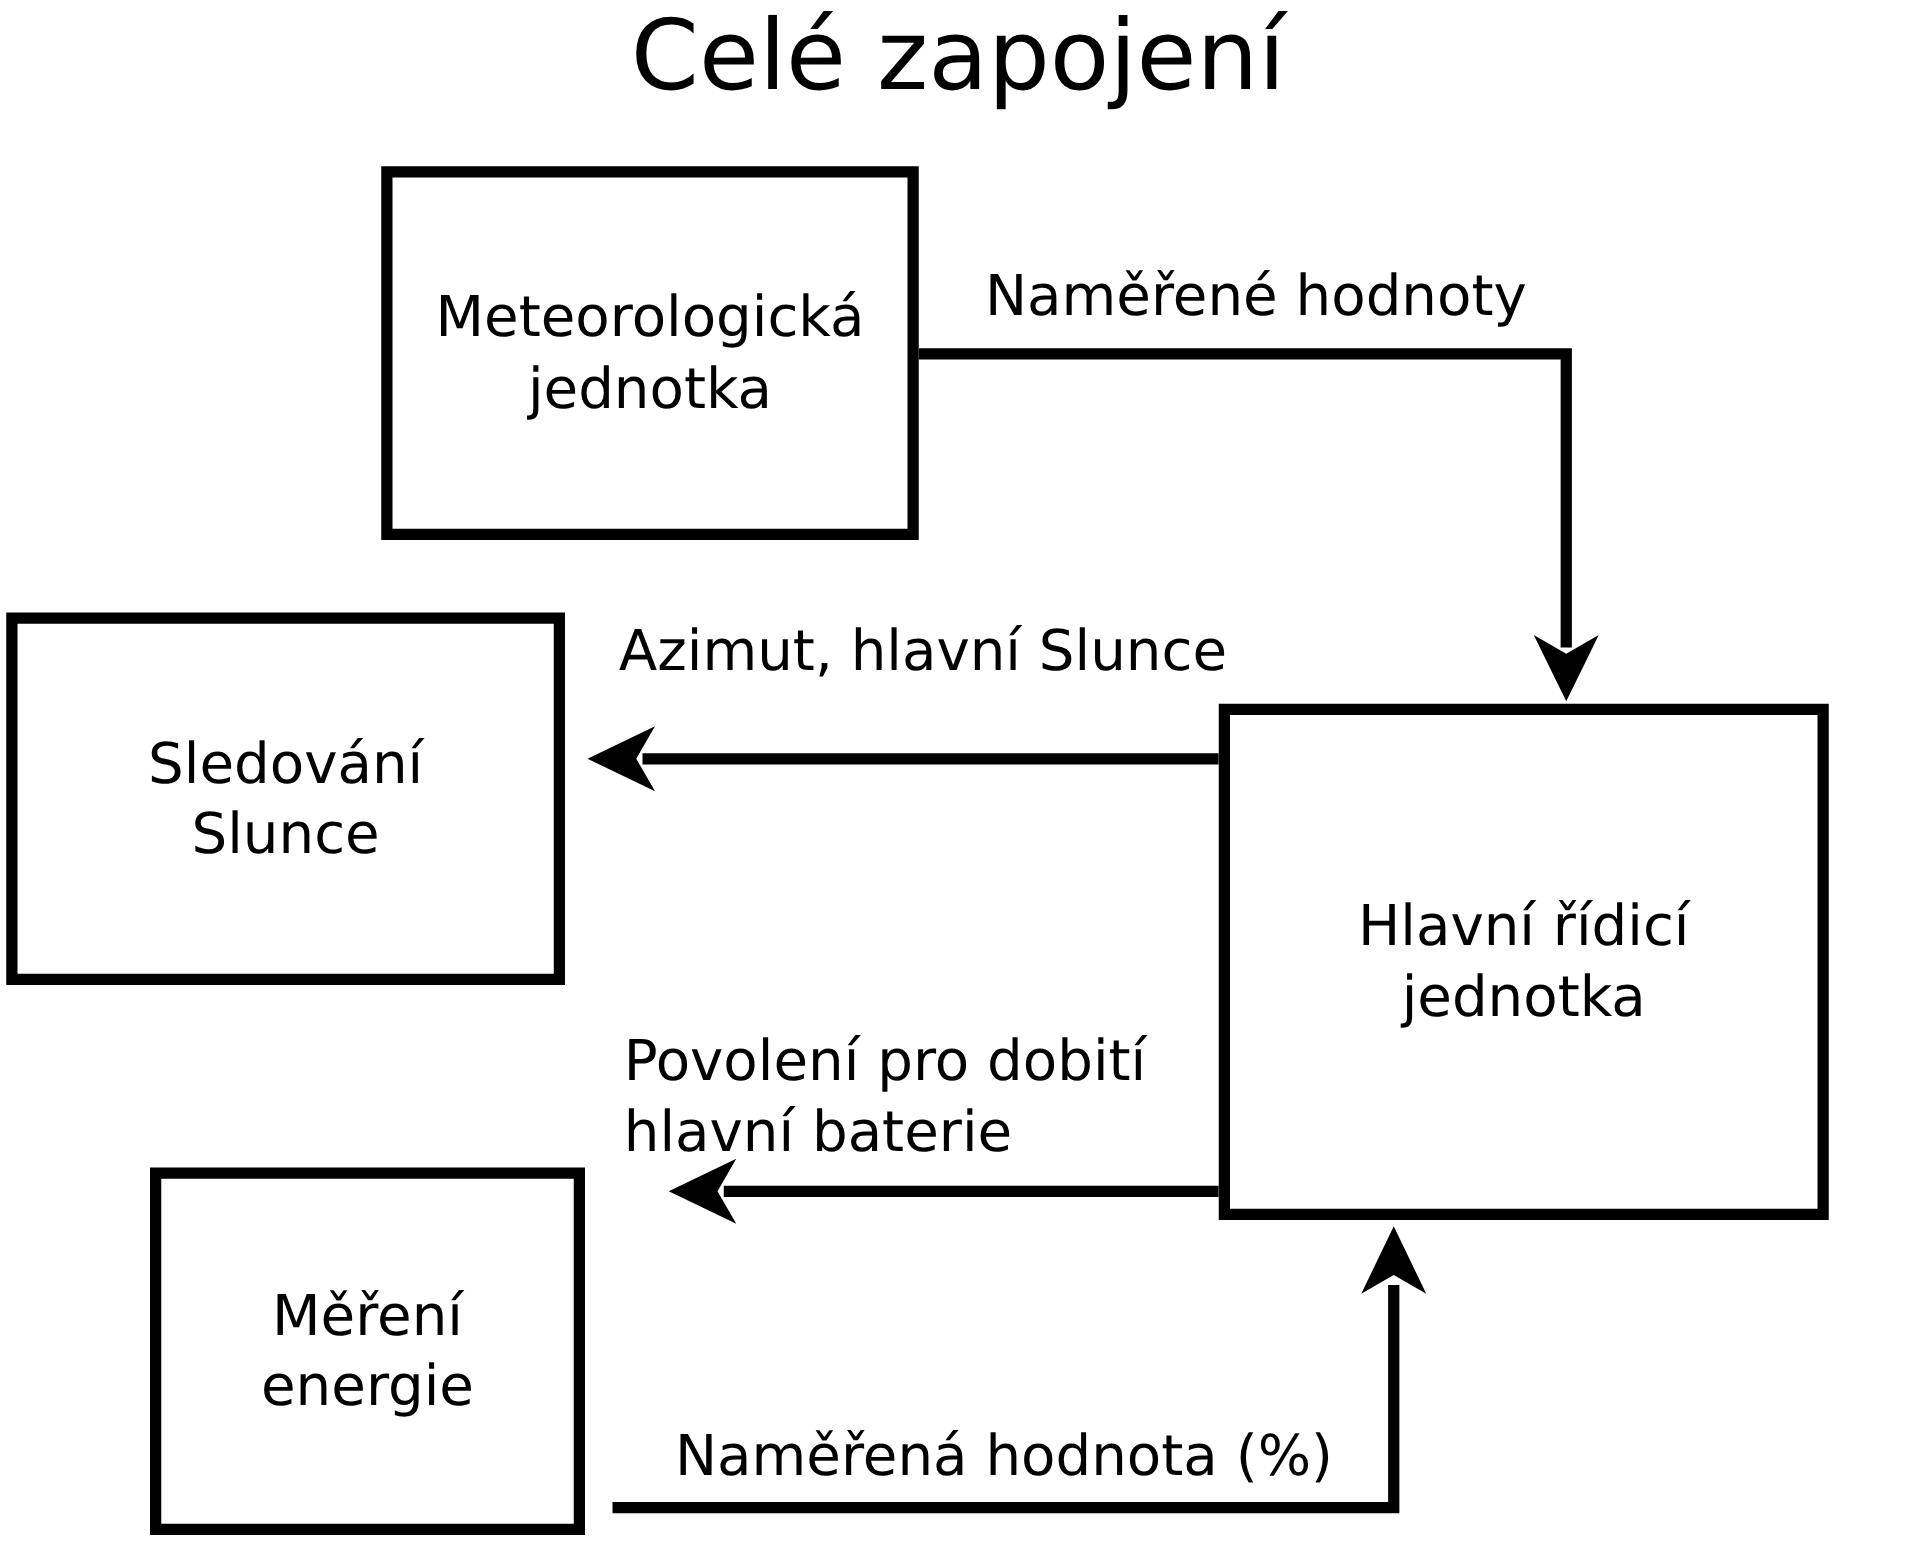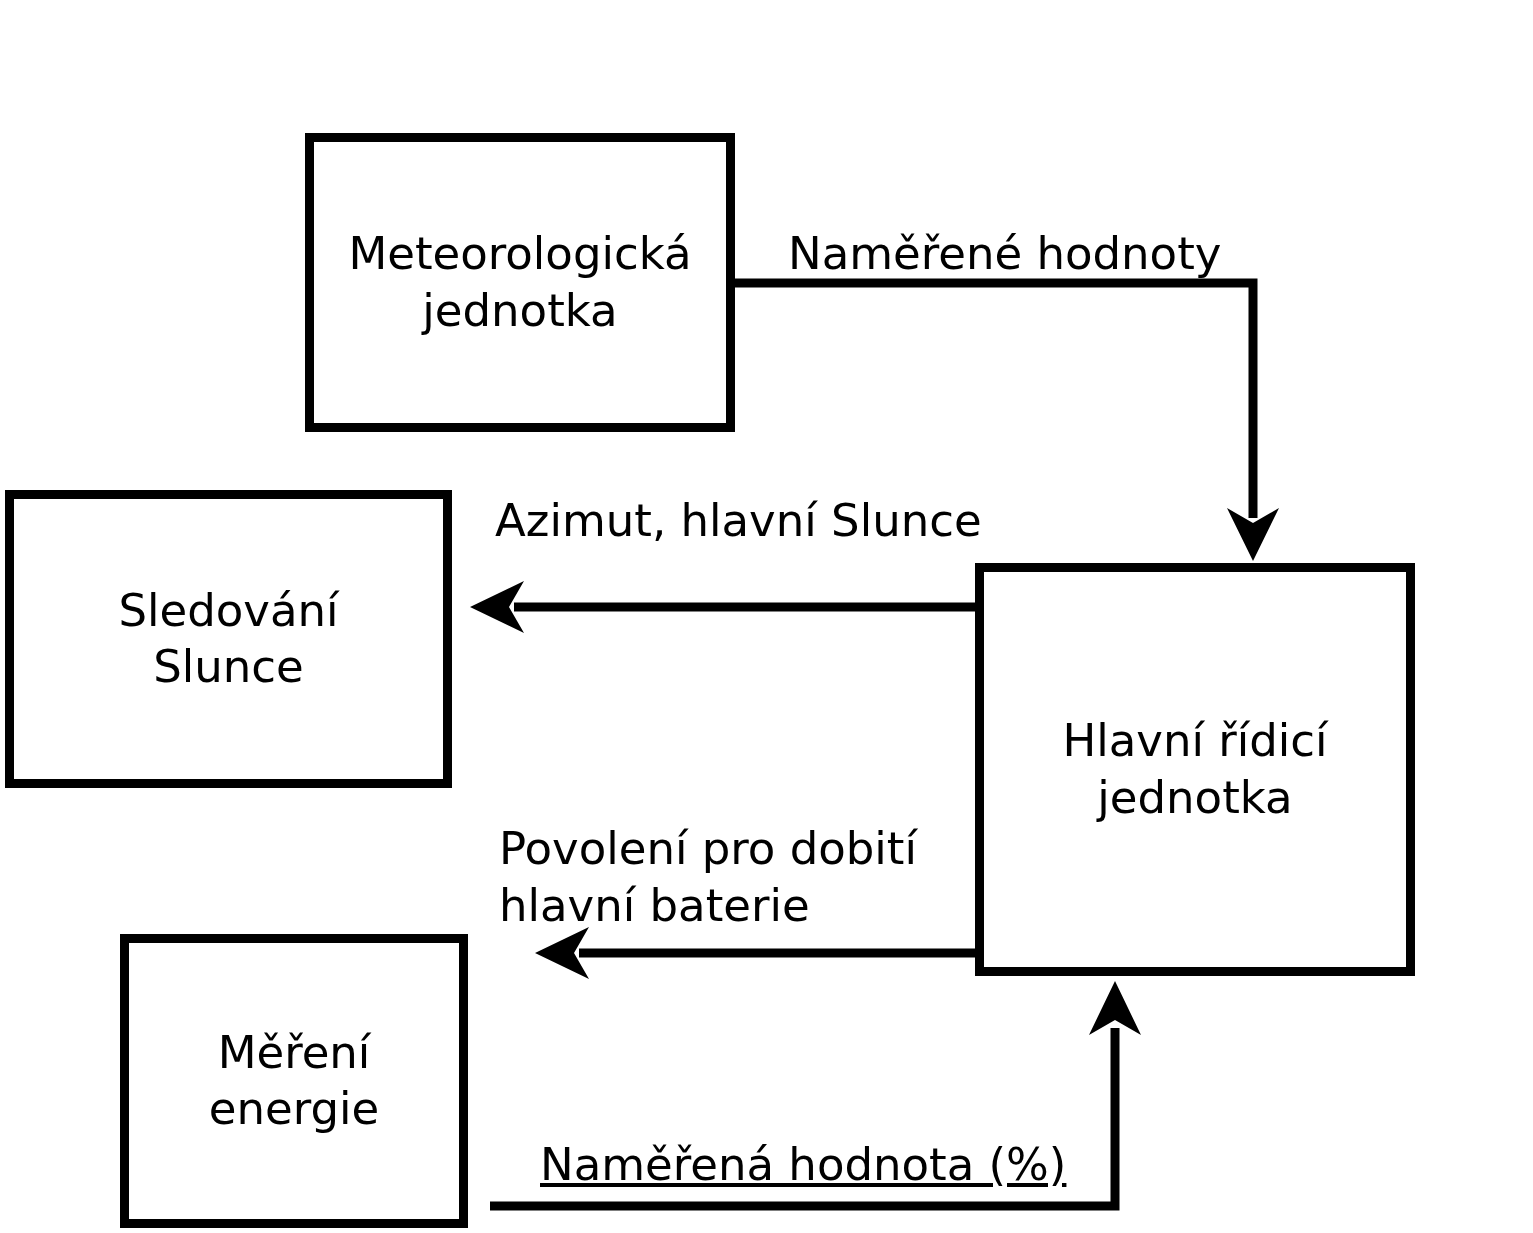--- a/index.html
+++ b/index.html
@@ -56,31 +56,32 @@
     stroke: var(--ink);
     stroke-width: 9;
   }
   .edges polygon {
     fill: var(--ink);
     stroke: none;
   }
   #box-meteo     { left: 305px; top: 133px; width: 430px; height: 299px; }
   #box-sledovani { left: 5px;   top: 490px; width: 447px; height: 298px; }
   #box-mereni    { left: 120px; top: 934px; width: 348px; height: 294px; }
-  #box-hlavni    { left: 975px; top: 563px; width: 440px; height: 413px; }
-  #label-namerene { left: 788px; top: 208px; margin-top: 17px; }
+  #box-hlavni    { left: 975px; top: 563px; width: 488px; height: 413px; }
+  #label-namerene { left: 788px; top: 208px; }
   #label-azimut   { left: 495px; top: 492px; }
   #label-povoleni { left: 499px; top: 820px; }
-  #label-namerena { left: 540px; top: 1136px; text-decoration: underline; }
+  #label-namerena { left: 540px; top: 1136px; }
 </style>
 </head>
 <body>
 
 <div class="canvas">
 
+  <div class="title">Celé zapojení</div>
 
   <svg class="edges" width="1533" height="1233" viewBox="0 0 1533 1233" xmlns="http://www.w3.org/2000/svg">
     <g>
       <path d="M735 283 H1253 V518"></path>
       <polygon points="1253,561 1227,508 1253,523 1279,508"></polygon>
     </g>
     <g>
       <path d="M975 607 H514"></path>
       <polygon points="470,607 524,581 509,607 524,633"></polygon>
     </g>

